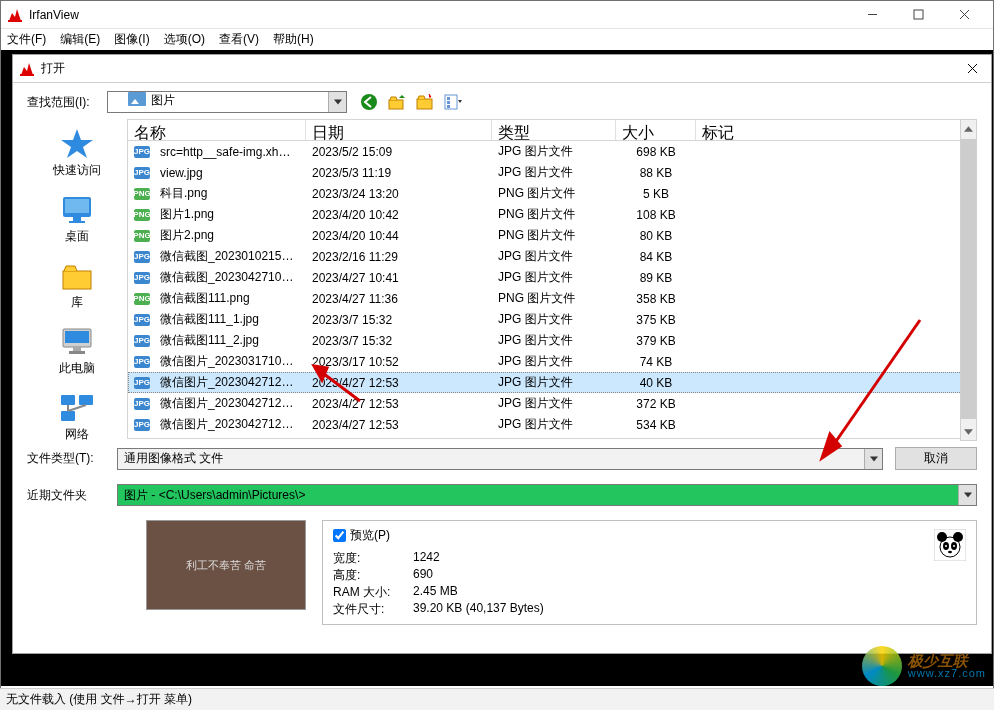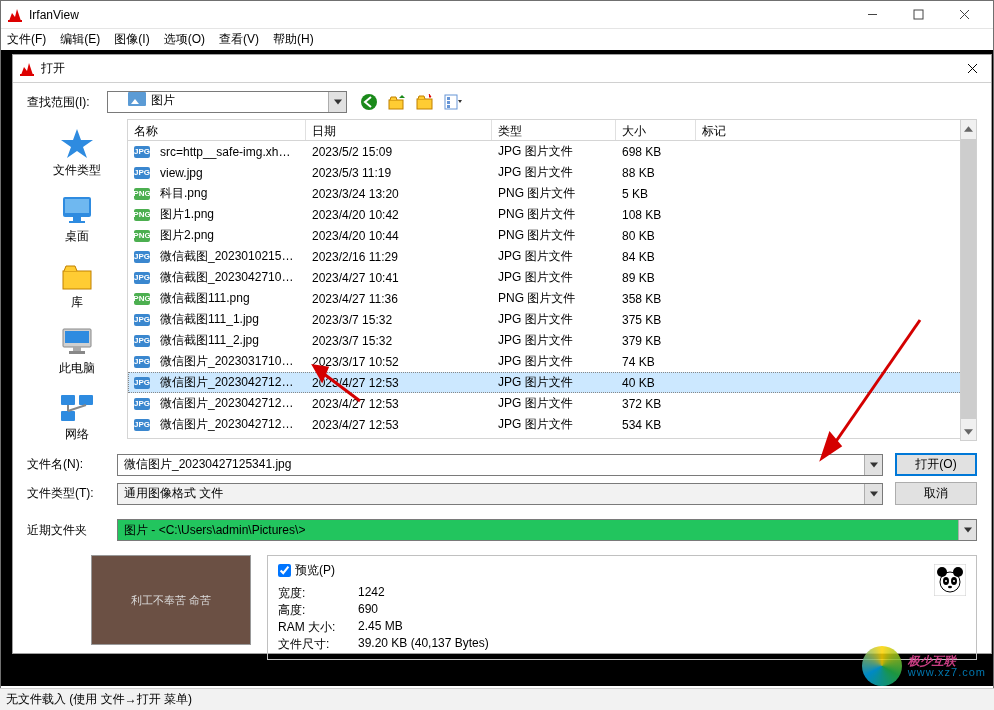--- a/index.html
+++ b/index.html
@@ -38,70 +38,70 @@
 
 .toolbar { display: flex; align-items: center; gap: 8px; margin-left: 12px; }
 .tool-icon { width: 20px; height: 20px; display: flex; align-items: center; justify-content: center; }
 
 .main-area { display: flex; height: 322px; }
 .places { width: 100px; border-right: none; display: flex; flex-direction: column; align-items: center; padding-top: 8px; gap: 14px; }
 .place { display: flex; flex-direction: column; align-items: center; font-size: 12px; cursor: pointer; }
 .place-icon { width: 36px; height: 32px; margin-bottom: 3px; }
 
 .list-wrap { flex: 1; border: none; position: relative; }
-.list-head { display: flex; height: 22px; border: 1px solid #d5d5d5; background: #fff; font-size: 12px; }
+.list-head { display: flex; height: 22px; border: 1px solid #d5d5d5; background: #fff; font-size: 16px; }
 .lh { padding: 3px 6px; border-right: 1px solid #e0e0e0; }
 .lh-name { width: 178px; }
 .lh-date { width: 186px; }
 .lh-type { width: 124px; }
 .lh-size { width: 80px; text-align: left; }
 .lh-tag { flex: 1; }
 
 .list-rows { height: 298px; overflow: hidden; border-left: 1px solid #d5d5d5; border-right: 1px solid #d5d5d5; border-bottom: 1px solid #d5d5d5; position: relative; }
 .lr { display: flex; height: 21px; font-size: 12px; align-items: center; cursor: pointer; }
 .lr.selected { background: #cce8ff; outline: 1px dotted #888; outline-offset: -1px; }
 .lr span { white-space: nowrap; overflow: hidden; text-overflow: ellipsis; padding: 0 6px; }
 .lr .cell-name { width: 178px; display: flex; align-items: center; }
 .lr .cell-date { width: 186px; }
 .lr .cell-type { width: 124px; }
-.lr .cell-size { width: 80px; text-align: left; }
+.lr .cell-size { width: 80px; text-align: center; }
 .file-ico { display: inline-flex; width: 16px; height: 12px; align-items: center; justify-content: center; margin-right: 4px; flex-shrink: 0; font-size: 8px; font-weight: bold; color: #fff; border-radius: 2px; }
 .jpg-ico { background: #3a87cf; }
 .png-ico { background: #4caf50; }
 
 .scroll-v { position: absolute; right: 0; top: 0; width: 17px; height: 322px; background: #f0f0f0; border: 1px solid #d0d0d0; display: flex; flex-direction: column; align-items: center; }
 .scroll-v .arrow { width: 15px; height: 17px; display: flex; align-items: center; justify-content: center; }
 .scroll-v .thumb { width: 15px; background: #cdcdcd; }
 
 .file-row { display: flex; align-items: center; margin-top: 12px; }
 .file-row .label { width: 90px; }
 .file-combo { flex: 1; height: 22px; border: 1px solid #7a7a7a; background: #fff; display: flex; align-items: center; padding: 0 6px; font-size: 12px; position: relative; margin-right: 12px; }
 
 .action-btn { width: 82px; height: 23px; background: #e1e1e1; border: 1px solid #adadad; font-size: 12px; display: flex; align-items: center; justify-content: center; }
 .action-btn.primary { border: 2px solid #0078d7; background: #e1e1e1; }
 
 .recent-row { display: flex; align-items: center; margin-top: 14px; }
 .recent-row .label { width: 90px; }
 
 .preview-area { display: flex; margin-top: 14px; gap: 16px; }
-.thumb-img { width: 160px; height: 90px; background: #6b5044; border: 1px solid #999; display: flex; align-items: center; justify-content: center; color: #ddd; font-size: 11px; margin-left: 64px; }
+.thumb-img { width: 160px; height: 90px; background: #6b5044; border: 1px solid #999; display: flex; align-items: center; justify-content: center; color: #ddd; font-size: 11px; margin-left: 119px; }
 .preview-info { flex: 1; border: 1px solid #c0c0c0; padding: 6px 10px; font-size: 12px; position: relative; }
 .preview-info .chk { display: flex; align-items: center; margin-bottom: 6px; }
 .preview-info .chk input { margin-right: 4px; }
 .info-line { display: flex; }
 .info-line .k { width: 80px; }
 .panda { position: absolute; right: 10px; top: 8px; width: 32px; height: 32px; }
 
 .arrow-annotation { position: absolute; pointer-events: none; }
 .arrow-path { stroke: #d40000; stroke-width: 3; fill: #d40000; }
 
 .watermark { position: absolute; right: 8px; bottom: 24px; display: flex; align-items: center; gap: 6px; opacity: 0.85; }
 .wm-logo { width: 40px; height: 40px; border-radius: 50%; background: conic-gradient(#ffd400, #22b14c, #00a2e8, #ffd400); position: relative; }
 .wm-text { display: flex; flex-direction: column; line-height: 1; }
-.wm-text .l1 { font-size: 12px; font-weight: bold; color: #ec4899; font-style: italic; }
+.wm-text .l1 { font-size: 15px; font-weight: bold; color: #a16207; font-style: italic; }
 .wm-text .l2 { font-size: 11px; color: #008bcc; letter-spacing: 1px; }
 </style>
 </head>
 <body>
 
 <div class="outer-window">
   <div class="outer-title">
     <svg class="ir-logo" viewBox="0 0 16 16">
         <rect width="16" height="16" fill="#fff"></rect>
         <path d="M2 14 L5 6 L8 10 L10 2 L14 14 Z" fill="#d00"></path>
@@ -200,21 +200,21 @@
           </div>
       </div>
     </div>
 
     <div class="main-area">
       <div class="places">
         <div class="place">
           <svg class="place-icon" viewBox="0 0 36 32">
               <polygon points="18,2 22,13 34,13 24,20 28,31 18,24 8,31 12,20 2,13 14,13" fill="#2e8be0"></polygon>
             </svg>
-          <span>文件类型</span>
+          <span>快速访问</span>
         </div>
         <div class="place">
           <svg class="place-icon" viewBox="0 0 36 32">
               <rect x="4" y="4" width="28" height="20" fill="#2e8be0" rx="2"></rect>
               <rect x="6" y="6" width="24" height="14" fill="#6fb8f0"></rect>
               <rect x="14" y="24" width="8" height="4" fill="#2e8be0"></rect>
               <rect x="10" y="28" width="16" height="2" fill="#2e8be0"></rect>
             </svg>
           <span>桌面</span>
         </div>
@@ -392,34 +392,20 @@
           <div style="flex:1"></div>
           <div class="arrow">
               <svg viewBox="0 0 10 6" width="9" height="6">
                 <path d="M0 0 L10 0 L5 6 Z" fill="#666"></path>
               </svg>
             </div>
         </div>
       </div>
     </div>
 
-    <div class="file-row">
-      <span class="label">文件名(N):</span>
-      <div class="file-combo">
-        <span>微信图片_20230427125341.jpg</span>
-        <div class="combo-btn">
-            <svg viewBox="0 0 10 6">
-              <path d="M0 0 L10 0 L5 6 Z" fill="#333"></path>
-            </svg>
-          </div>
-      </div>
-      <div class="action-btn primary">
-          <span>打开(O)</span>
-        </div>
-    </div>
 
     <div class="file-row" style="margin-top:6px;">
       <span class="label">文件类型(T):</span>
       <div class="file-combo" style="background:#f2f2f2;">
         <span>通用图像格式 文件</span>
         <div class="combo-btn">
             <svg viewBox="0 0 10 6">
               <path d="M0 0 L10 0 L5 6 Z" fill="#333"></path>
             </svg>
           </div>

